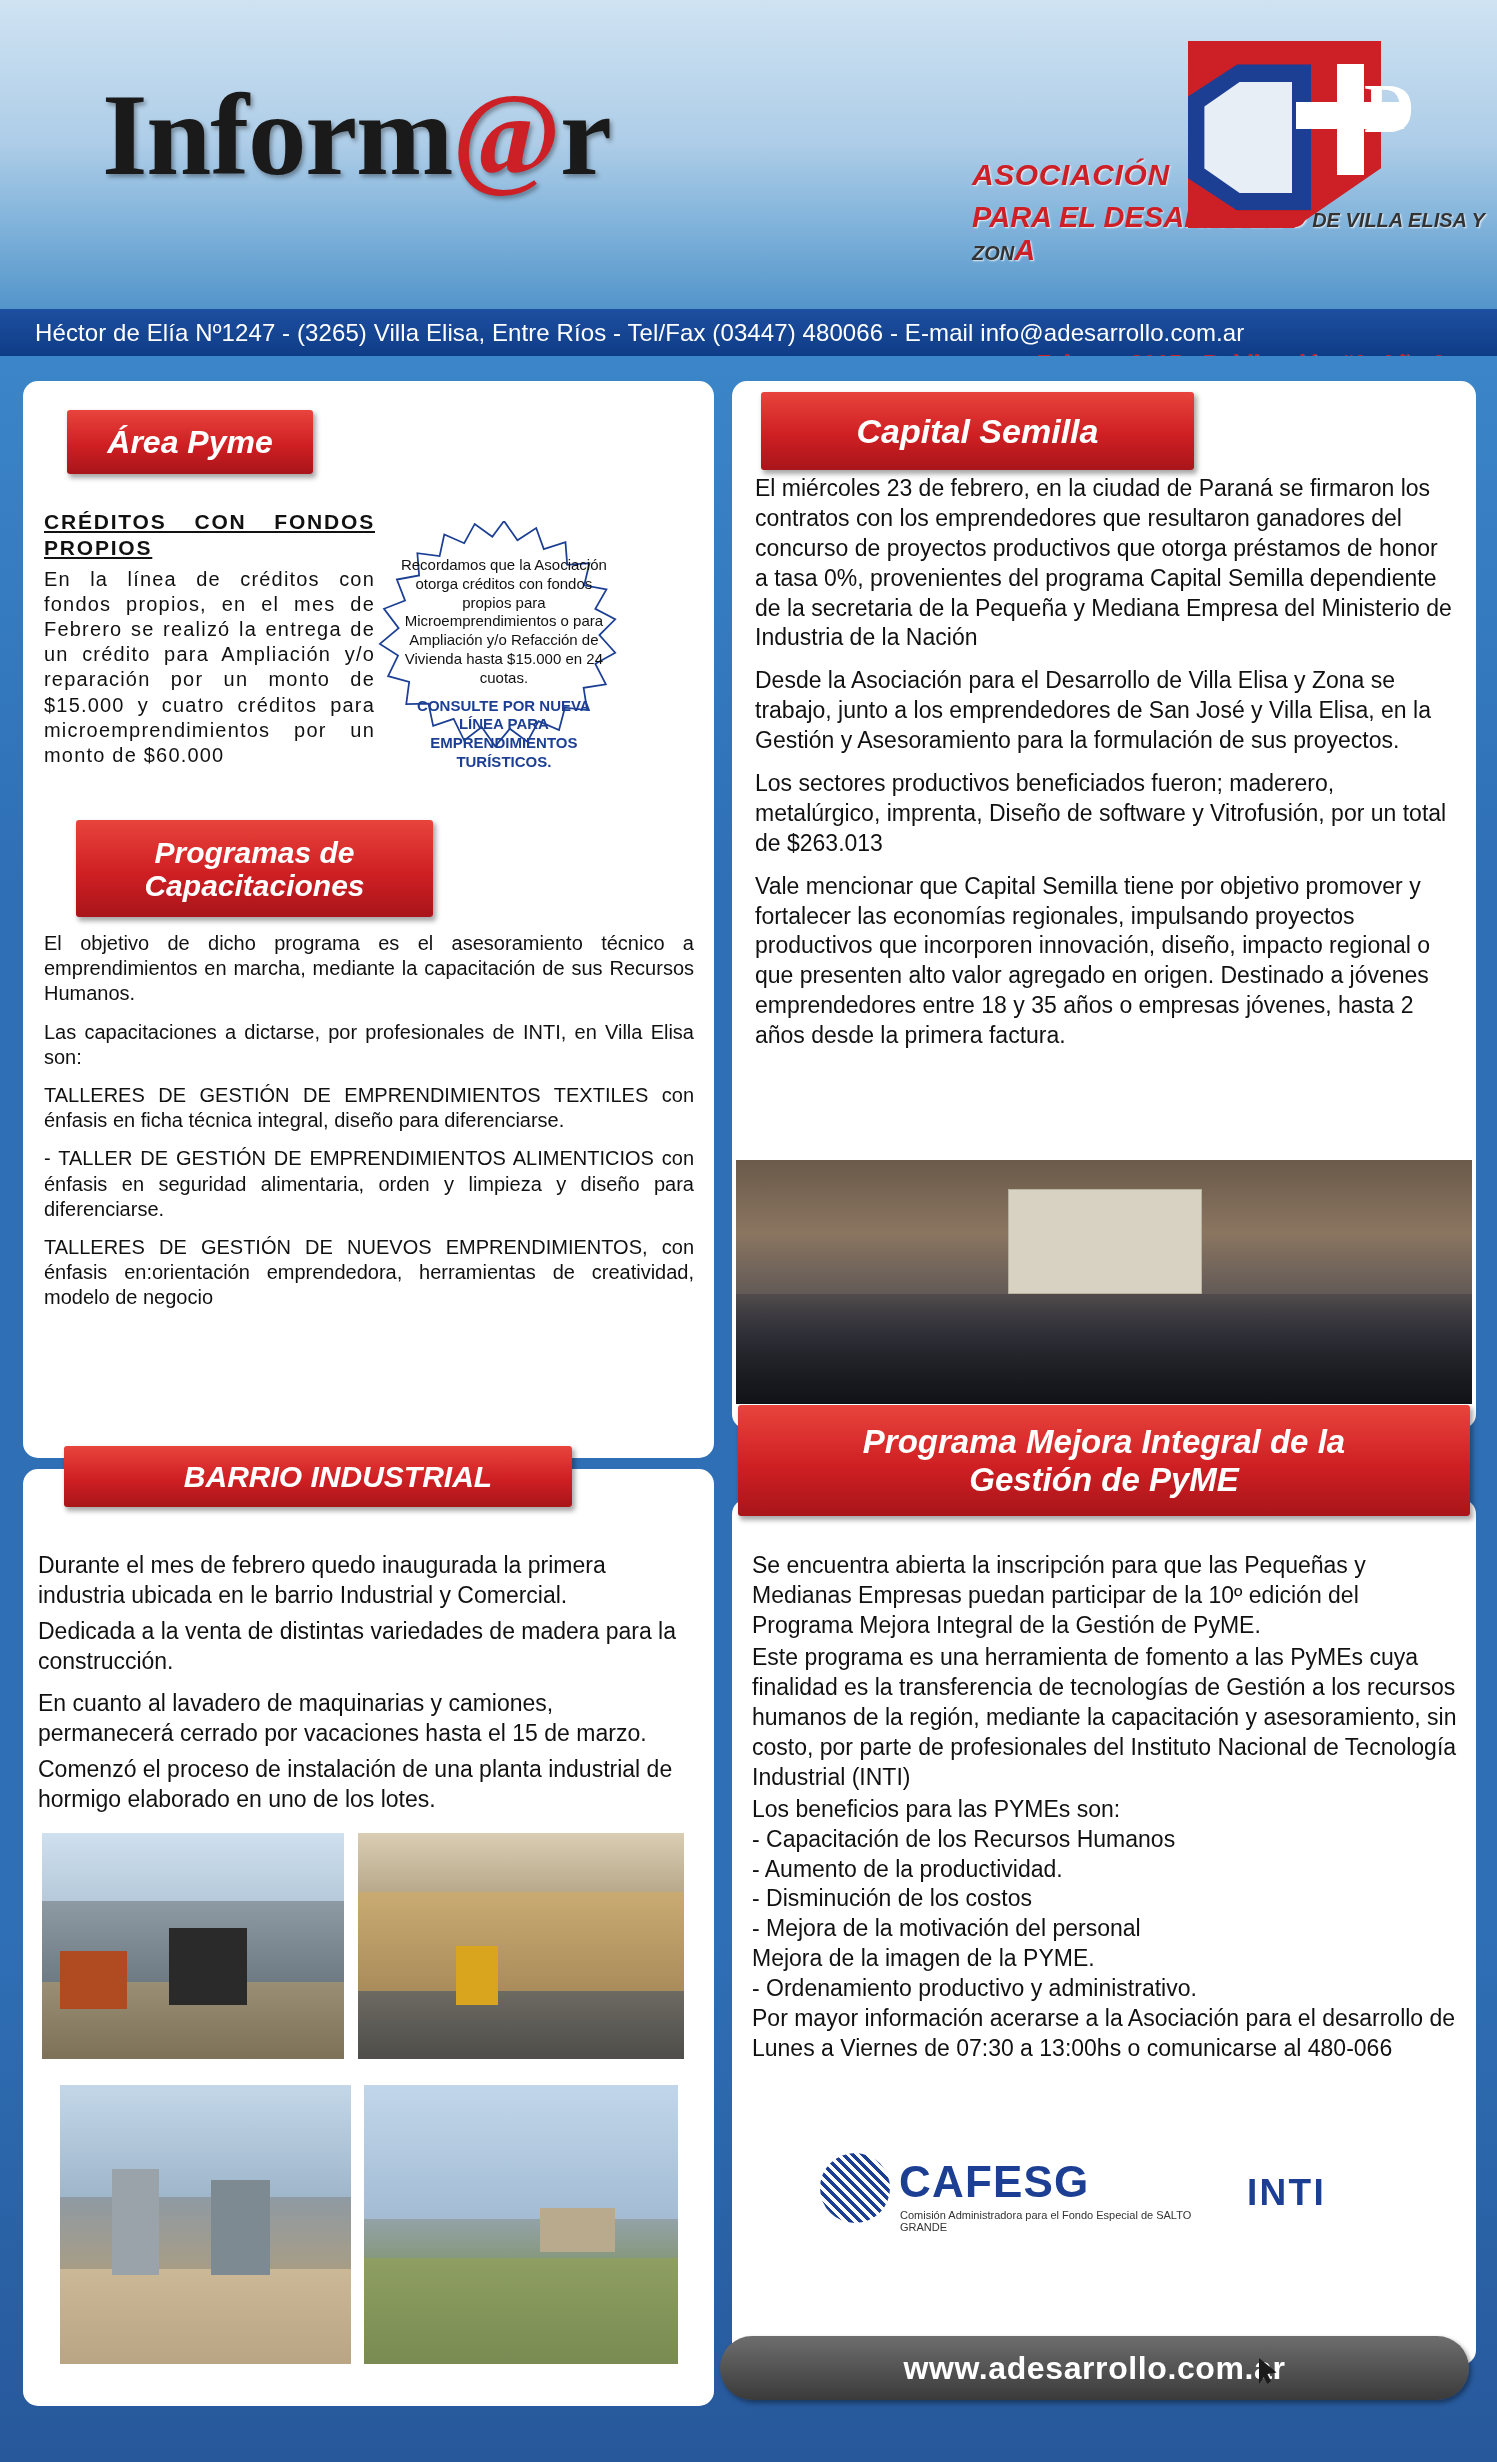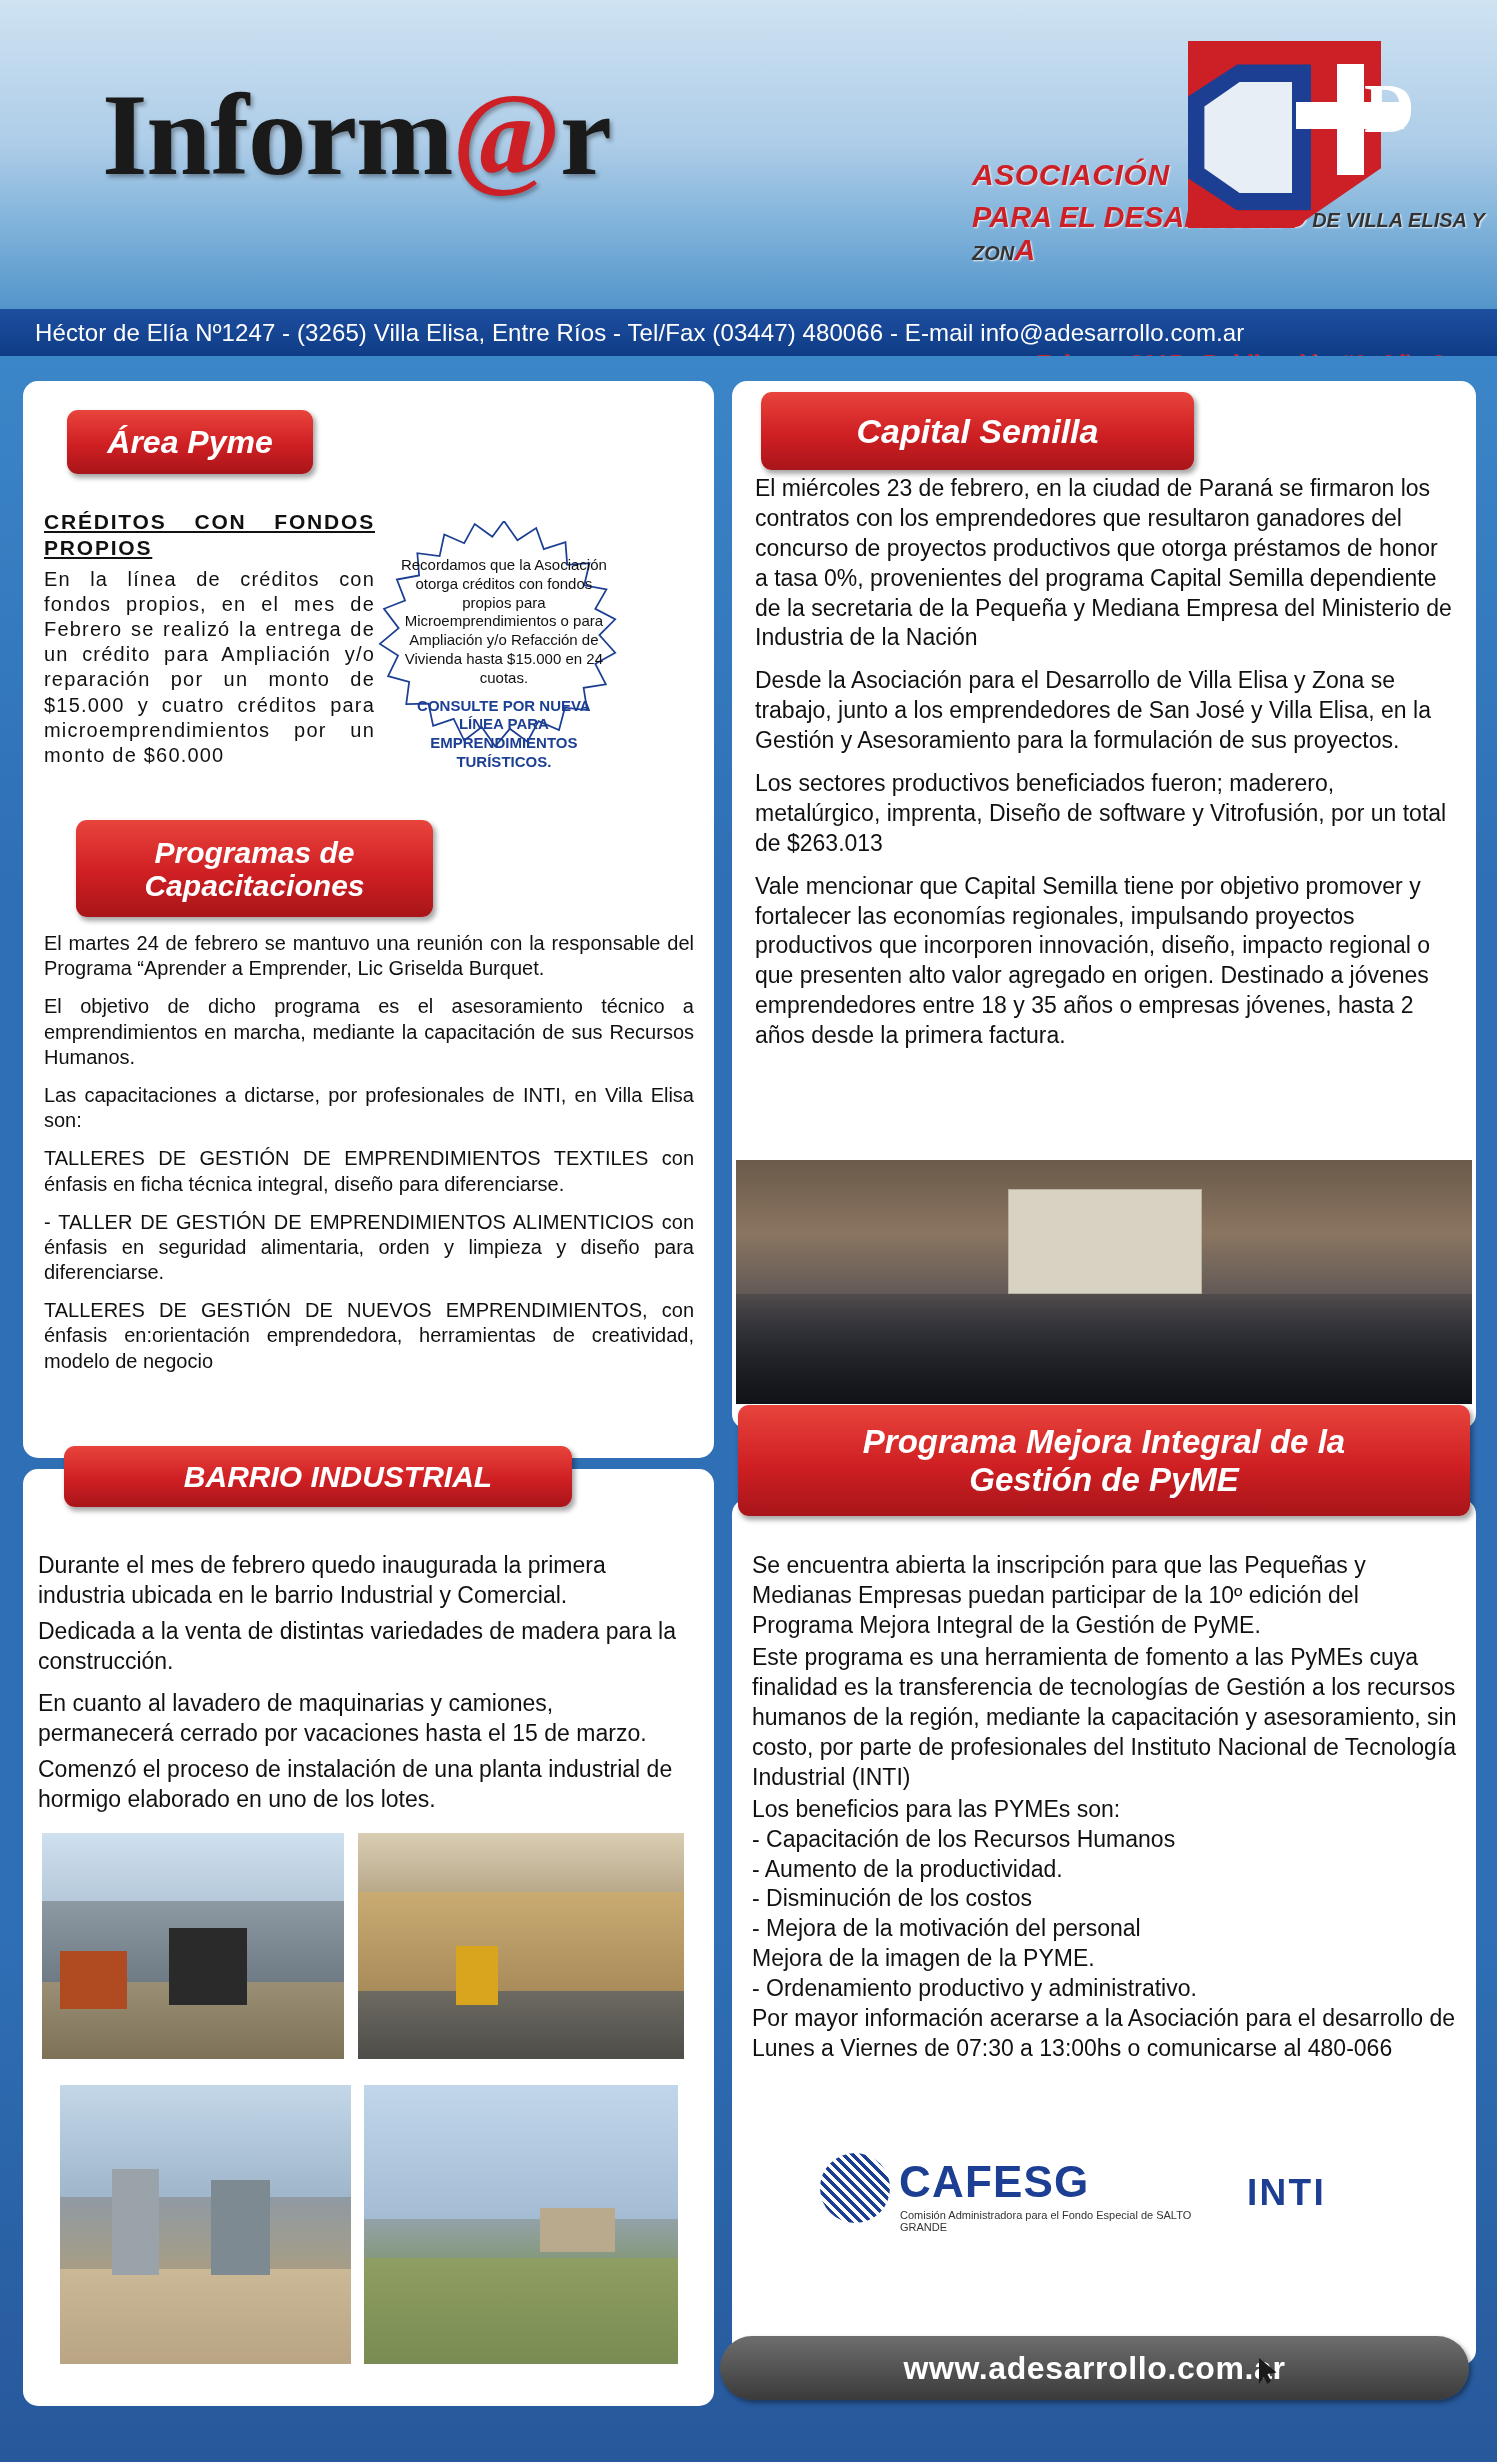--- a/index.html
+++ b/index.html
@@ -107,21 +107,21 @@
   }
   .col-left-top { left:23.4px; top:381px; width:691px; height:1077px; }
   .col-left-bottom { left:23.4px; top:1469px; width:691px; height:937px; }
   .col-right-top { left:732px; top:381px; width:744px; height:1048px; }
   .col-right-bottom { left:732px; top:1499px; width:744px; height:866px; }
 
   
   .banner {
     position:absolute;
     background:linear-gradient(to bottom,#e8443c 0%, #cf1f23 55%, #a8151a 100%);
-    border-radius:11px;
+    border-radius:3px;
     box-shadow:2.9px 3.5px 5.3px rgba(0,0,0,0.35);
     color:#ffffff;
     display:flex; align-items:center; justify-content:center;
     text-align:center;
     font-weight:bold; font-style:italic;
   }
   .banner-area-pyme {
     left:67px; top:410px; width:246px; height:64px; font-size:32px;
   }
   .banner-prog-cap {
@@ -291,21 +291,20 @@
       <div class="blue" style="margin-top:9.4px;">CONSULTE POR NUEVA LÍNEA PARA EMPRENDIMIENTOS TURÍSTICOS.</div>
     </div>
   </div>
 
   <div class="banner banner-prog-cap">
     <span>Programas de</span>
     <span>Capacitaciones</span>
   </div>
 
   <div class="txt" style="left:44px; top:931px; width:650px;">
-    <p class="blk">El martes 24 de febrero se mantuvo una reunión con la responsable del Programa “Aprender a Emprender, Lic Griselda Burquet.</p>
     <p class="blk">El objetivo de dicho programa es el asesoramiento técnico a emprendimientos en marcha, mediante la capacitación de sus Recursos Humanos.</p>
     <p class="blk">Las capacitaciones a dictarse, por profesionales de INTI,  en Villa Elisa son:</p>
     <p class="blk">TALLERES DE GESTIÓN DE EMPRENDIMIENTOS TEXTILES  con énfasis en ficha técnica integral, diseño para diferenciarse.</p>
     <p class="blk">- TALLER DE GESTIÓN DE EMPRENDIMIENTOS ALIMENTICIOS con énfasis en seguridad alimentaria, orden y limpieza y diseño para diferenciarse.</p>
     <p class="blk">TALLERES DE GESTIÓN DE NUEVOS EMPRENDIMIENTOS, con énfasis en:orientación emprendedora, herramientas de creatividad, modelo de negocio</p>
   </div>
 
   <div class="banner banner-barrio">BARRIO INDUSTRIAL</div>
 
   <div class="txt" style="left:38px; top:1551px; width:647px; font-size:23px; line-height:1.3; text-align:left;">

